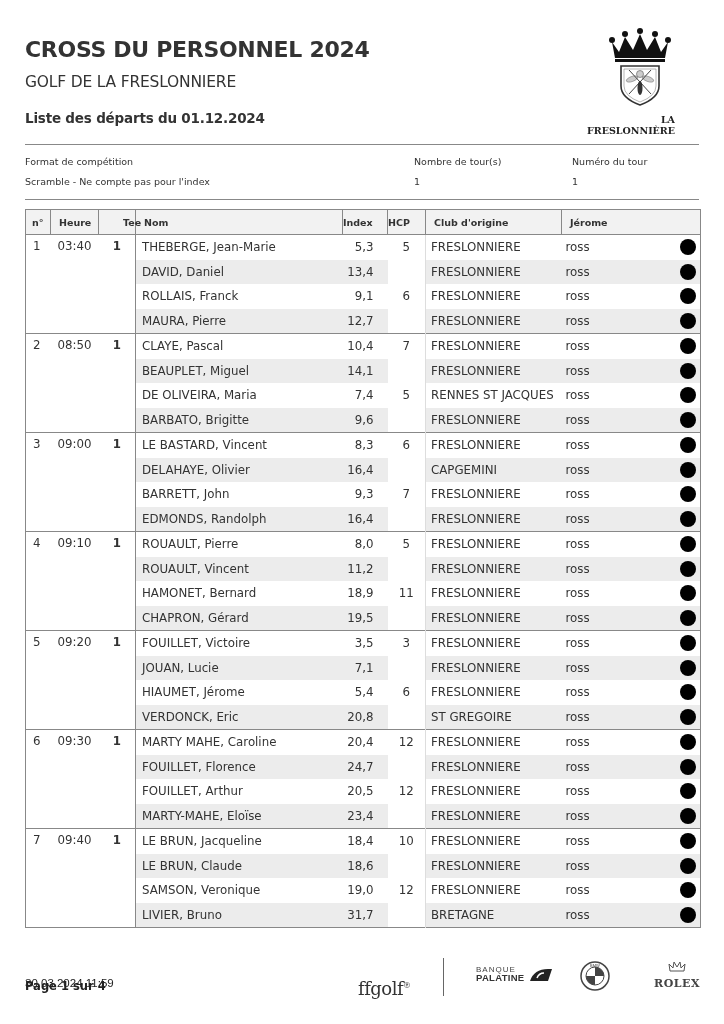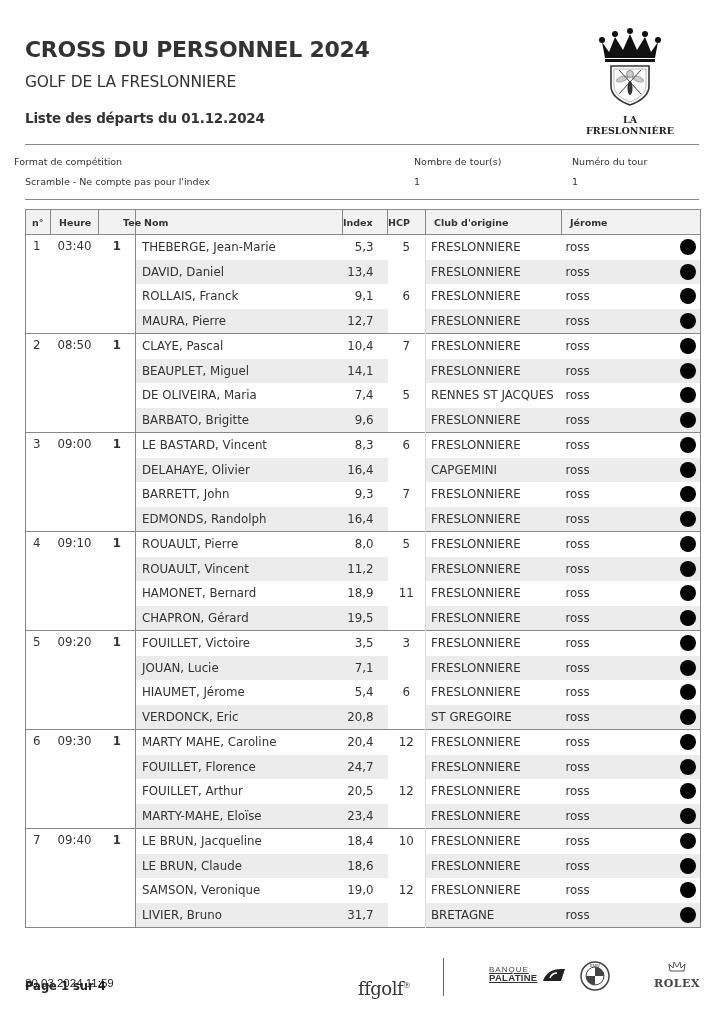--- a/index.html
+++ b/index.html
@@ -1,21 +1,21 @@
 <!DOCTYPE html>
 <html><head>
 <meta charset="utf-8">
 <style>
   html, body { margin: 0; padding: 0; background: #ffffff; }
   body { width: 724px; height: 1024px; position: relative; overflow: hidden;
          font-family: "DejaVu Sans", sans-serif; color: #333333; }
   .title { position: absolute; left: 25px; top: 37px; font-size: 22px; font-weight: bold; color: #333; letter-spacing: -0.3px; margin: 0; }
   .subtitle { position: absolute; left: 25px; top: 73px; font-size: 15.5px; color: #333; letter-spacing: -0.2px; }
   .list-title { position: absolute; left: 25px; top: 110px; font-size: 13.5px; font-weight: bold; color: #333; letter-spacing: -0.2px; }
-  .logo { position: absolute; left: 585px; top: 26px; width: 90px; text-align: center; }
+  .logo { position: absolute; left: 585px; top: 26px; width: 90px; text-align: right; }
   .logo-name { font-family: "DejaVu Serif", serif; font-weight: bold; font-size: 9.5px; color: #222; margin-top: 4px; letter-spacing: 0; }
   .hr { position: absolute; left: 25px; width: 674px; height: 0; border-top: 1px solid #888; }
   .meta-label { position: absolute; top: 156px; font-size: 9.5px; color: #333; }
   .meta-value { position: absolute; top: 176px; font-size: 9.5px; font-weight: normal; color: #333; }
 
   table.start-list { position: absolute; left: 25px; top: 209px; width: 675px; border-collapse: collapse; font-size: 11.8px; color: #333; table-layout: fixed; border: 1px solid #888; }
   table.start-list th { background: #f2f2f2; font-size: 9.5px; font-weight: bold; text-align: left; height: 24px; padding: 0 0 0 8px; border-right: 1px solid #888; border-bottom: 1px solid #888; }
   table.start-list th.c-n { padding-left: 6px; }
   table.start-list th.c-tee { padding-left: 24px; }
   table.start-list th.c-index, table.start-list th.c-hcp { text-align: left; padding: 0; }
@@ -31,21 +31,21 @@
   td.c-dep { padding-left: 4px !important; position: relative; }
   tr.shade td.c-nom, tr.shade td.c-index, tr.shade td.c-club, tr.shade td.c-dep { background: #ececec; }
   .dot { position: absolute; right: 4px; top: 50%; margin-top: -8px; width: 16px; height: 16px; border-radius: 50%; background: #000; }
 
   .footer-page { position: absolute; left: 25px; top: 963px; font-size: 11.5px; font-weight: bold; color: #222; margin-top: 16px; }
   .footer-date { position: absolute; left: 25px; top: 977px; font-size: 11.5px; font-family: "Liberation Sans", sans-serif; color: #222; }
   .sponsor { position: absolute; color: #333; }
   .ffgolf { left: 358px; top: 962px; font-family: "DejaVu Serif", serif; font-size: 18px; letter-spacing: -0.5px; margin-top: 16px; }
   .ffgolf sup { font-size: 8px; }
   .sep { position: absolute; left: 443px; top: 958px; width: 1px; height: 38px; background: #666; }
-  .palatine { left: 489px; top: 966px; font-family: "Liberation Sans", sans-serif; line-height: 8px; text-decoration: underline; }
+  .palatine { left: 476px; top: 966px; font-family: "Liberation Sans", sans-serif; line-height: 8px; }
   .palatine .l1 { font-size: 8px; letter-spacing: 1px; color: #444; }
   .palatine .l2 { font-size: 9.5px; font-weight: bold; letter-spacing: 0.3px; }
   .pal-mark { position: absolute; left: 52px; top: 1px; }
   .bmw { left: 580px; top: 961px; }
   .rolex { left: 652px; top: 958px; text-align: center; width: 50px; }
   .rolex .word { font-family: "DejaVu Serif", serif; font-weight: bold; font-size: 11px; letter-spacing: 0.5px; color: #444; }
 </style>
 </head>
 <body>
 
@@ -69,21 +69,21 @@
     <circle cx="35" cy="48" r="3.5" fill="#ccc" stroke="#555" stroke-width="0.6"></circle>
     <ellipse cx="27" cy="53" rx="6" ry="2.5" fill="#ccc" stroke="#666" stroke-width="0.5" transform="rotate(-20 27 53)"></ellipse>
     <ellipse cx="43" cy="53" rx="6" ry="2.5" fill="#ccc" stroke="#666" stroke-width="0.5" transform="rotate(20 43 53)"></ellipse>
     <path d="M24 44 L46 68 M46 44 L24 68" stroke="#444" stroke-width="1"></path>
     <ellipse cx="35" cy="62" rx="2.5" ry="7" fill="#333"></ellipse>
   </svg>
   <div class="logo-name">LA FRESLONNIÈRE</div>
 </div>
 
 <div class="hr" style="top:144px;"></div>
-<div class="meta-label" style="left:14px;">Format de compétition</div>
+<div class="meta-label" style="left:25px;">Format de compétition</div>
 <div class="meta-value" style="left:25px;">Scramble - Ne compte pas pour l'index</div>
 <div class="meta-label" style="left:414px;">Nombre de tour(s)</div>
 <div class="meta-value" style="left:414px;">1</div>
 <div class="meta-label" style="left:572px;">Numéro du tour</div>
 <div class="meta-value" style="left:572px;">1</div>
 <div class="hr" style="top:199px;"></div>
 
 <table class="start-list">
   <colgroup>
     <col style="width:25px">

